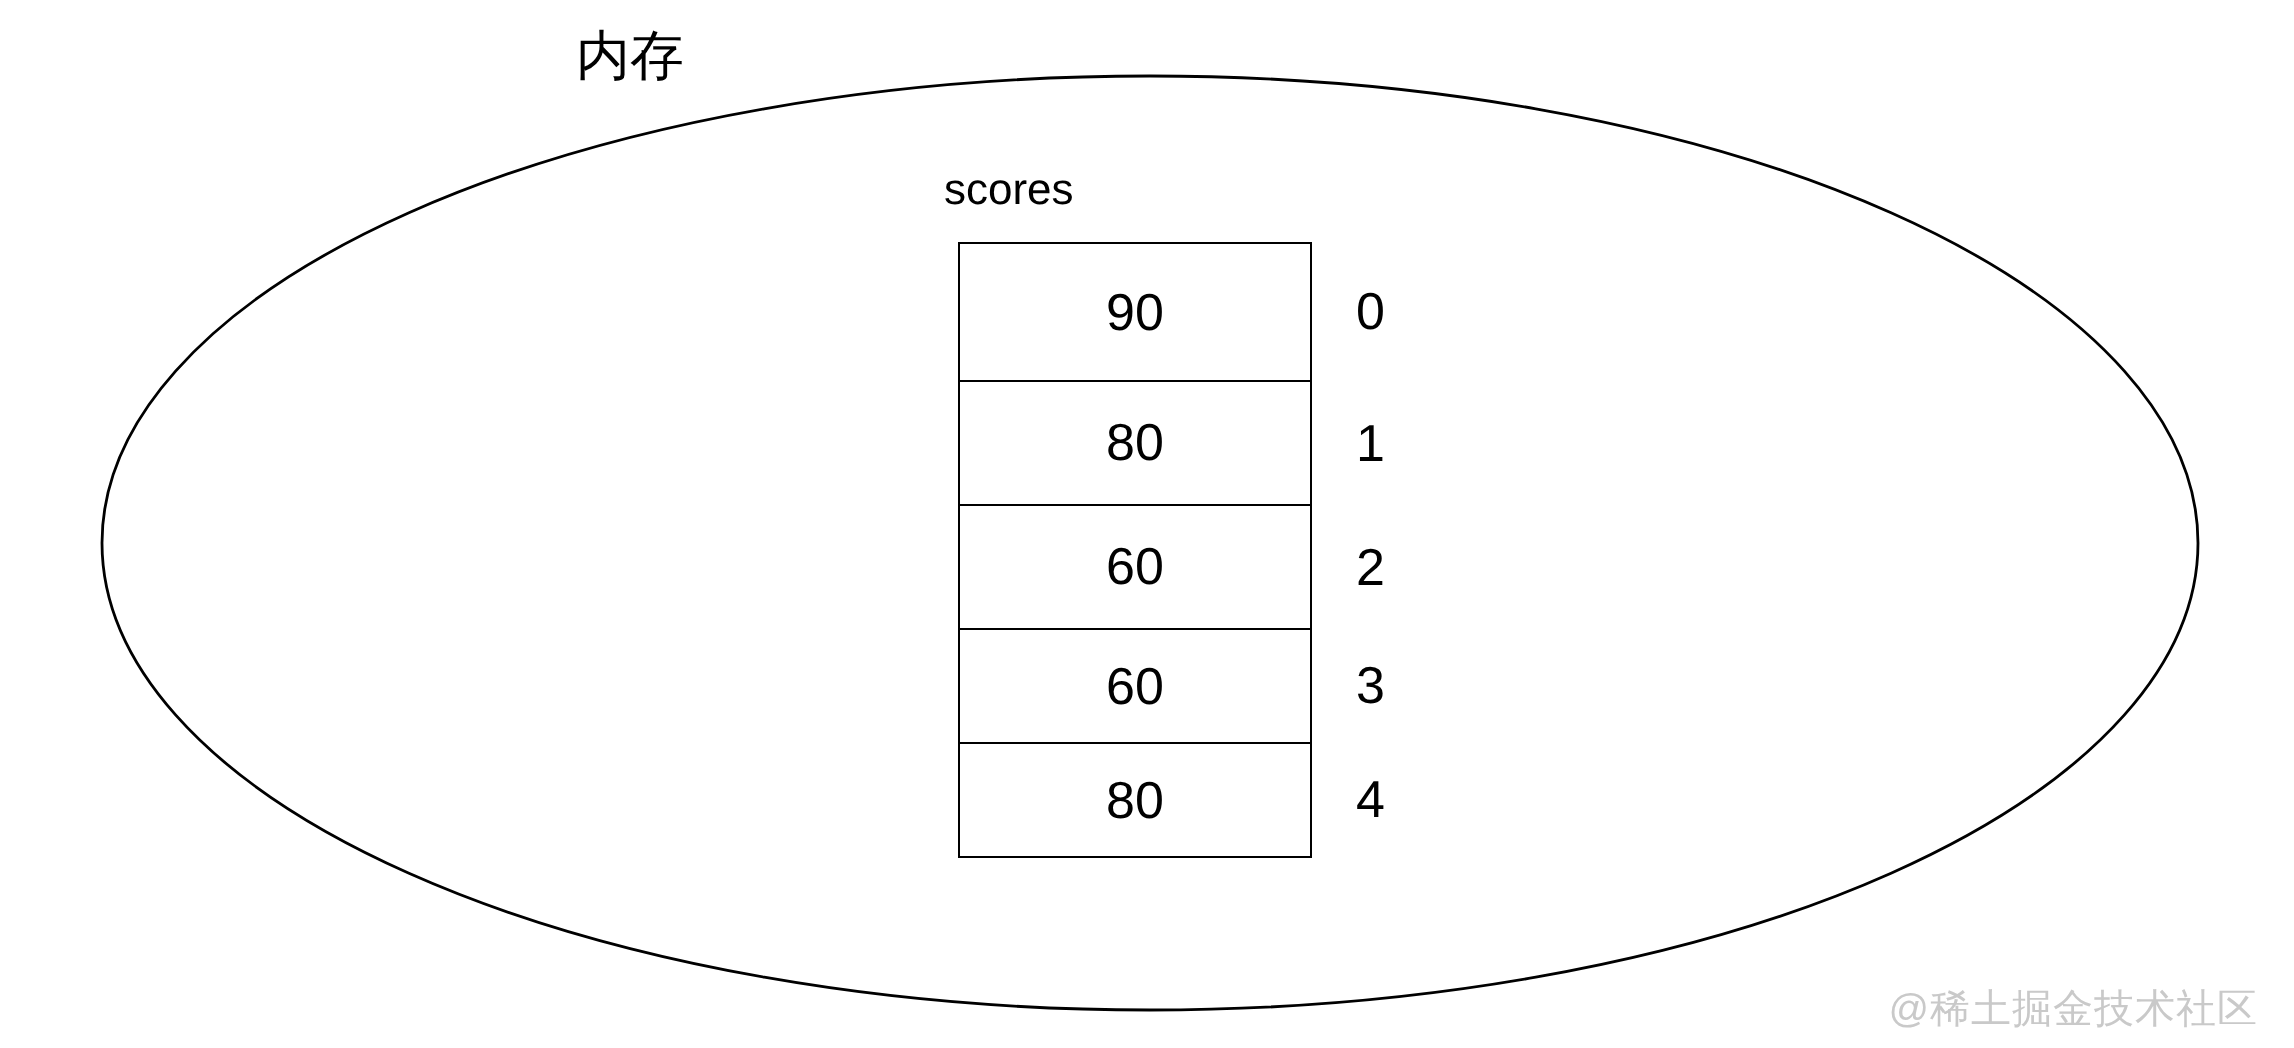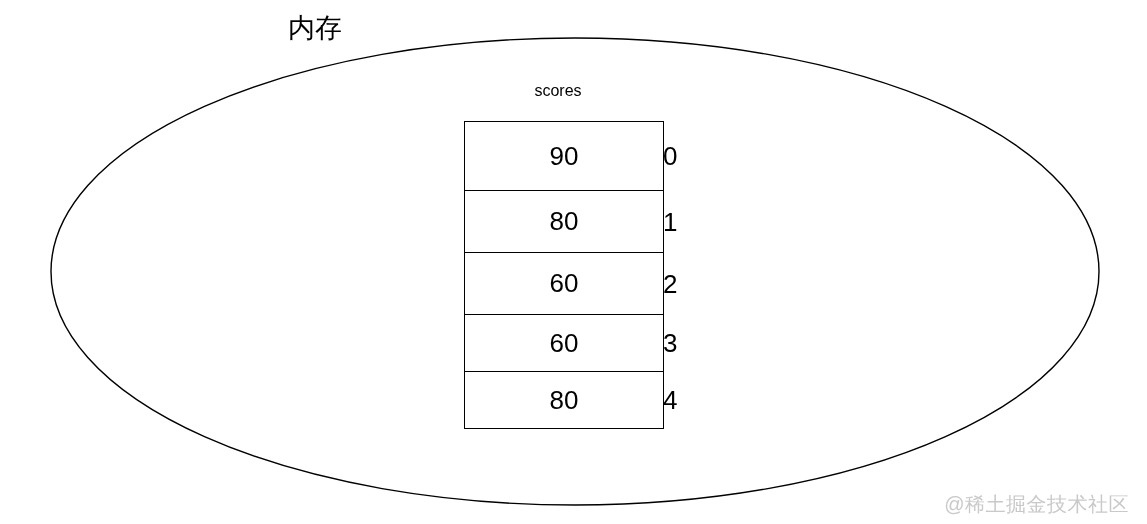--- a/index.html
+++ b/index.html
@@ -36,30 +36,30 @@
     color: #000000;
     line-height: 1.2;
     white-space: nowrap;
     margin-left: 12px;
   }
   #array-name-label {
     position: absolute;
     left: 472px;
     top: 82px;
     width: 172px;
-    text-align: center;
-    font-size: 16px;
+    text-align: left;
+    font-size: 22px;
     color: #000000;
     white-space: nowrap;
   }
   #array-table {
     position: absolute;
-    left: 464px;
+    left: 479px;
     top: 121px;
-    width: 200px;
+    width: 177px;
     border: 1.6px solid #000000;
     border-collapse: collapse;
     box-sizing: border-box;
   }
   .array-cell {
     position: relative;
     box-sizing: border-box;
     border-bottom: 1.6px solid #000000;
     display: flex;
     align-items: center;

